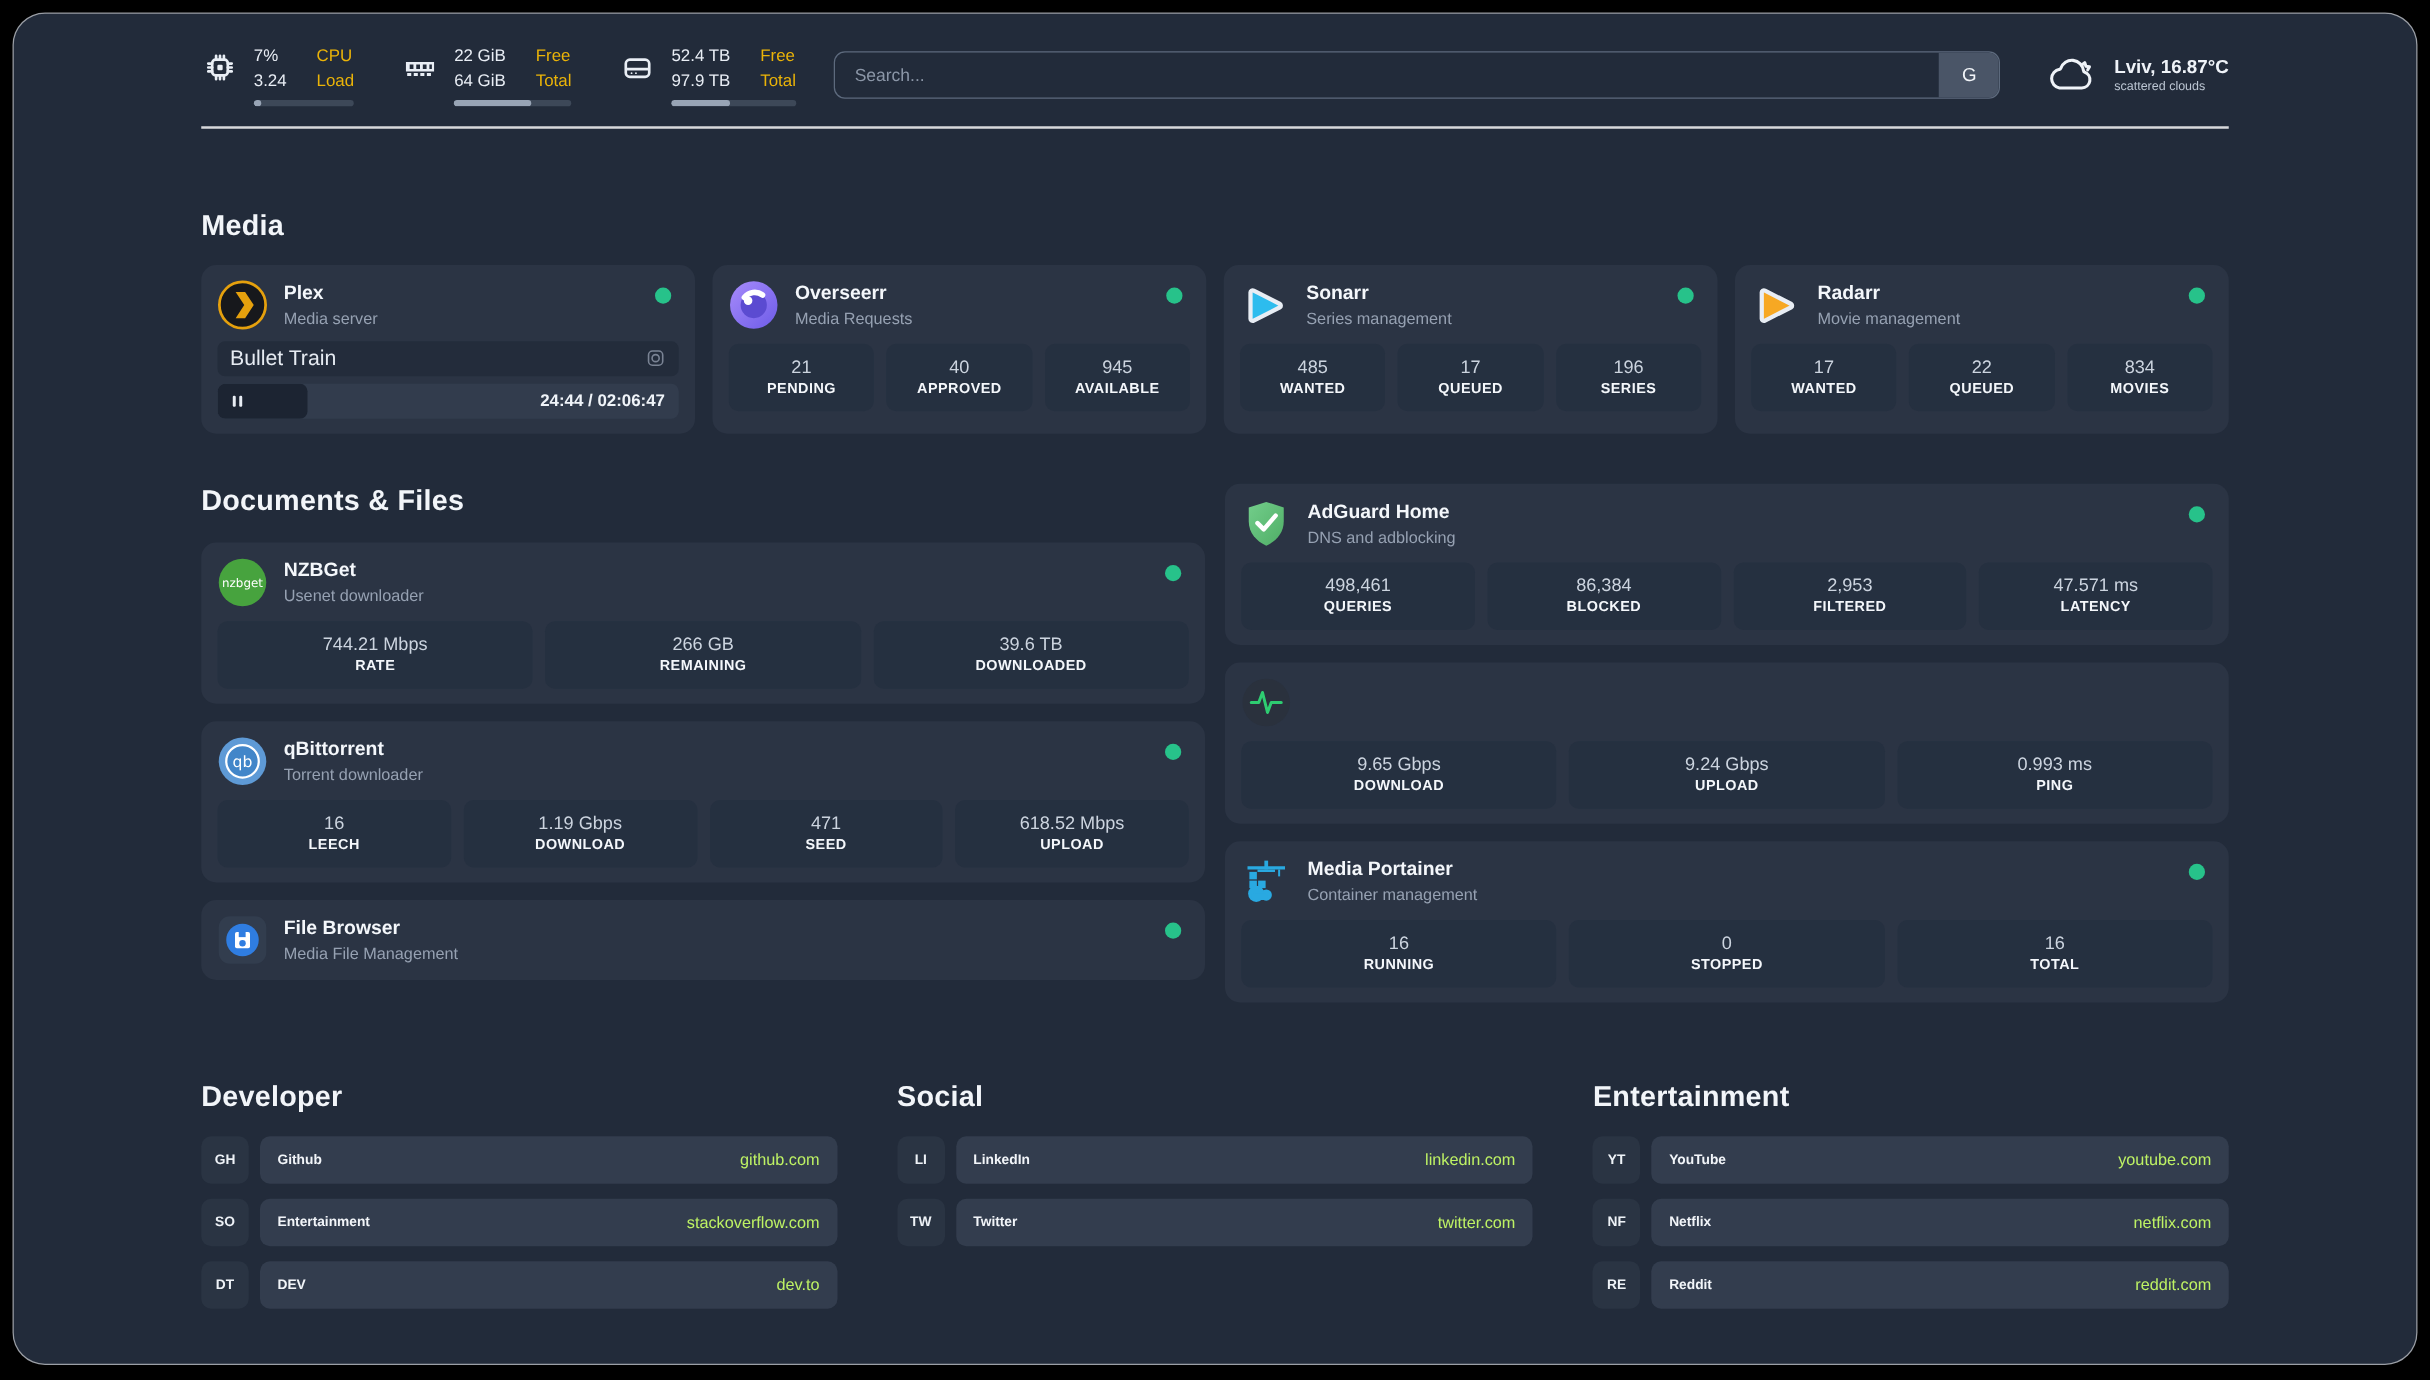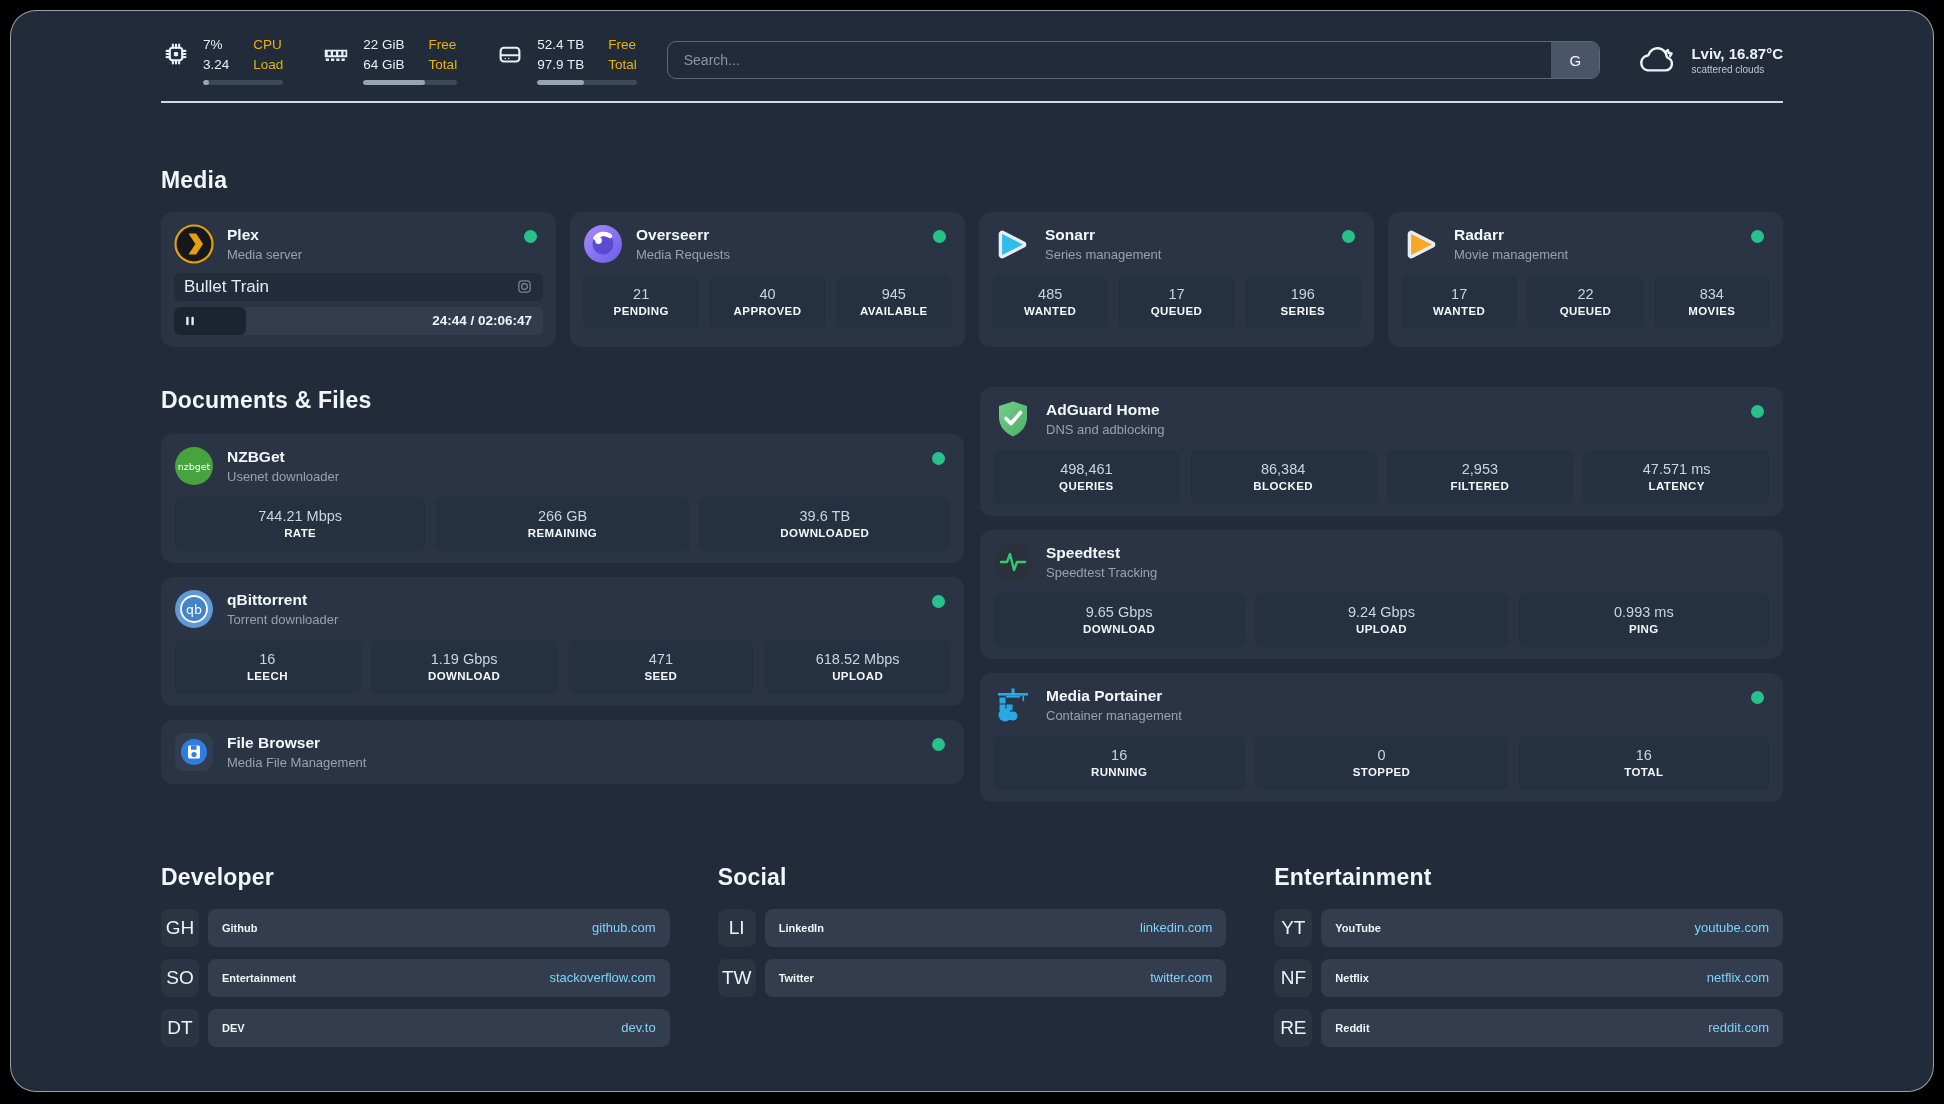--- a/index.html
+++ b/index.html
@@ -66,25 +66,25 @@
   .pause{ display:inline-flex; cursor:pointer; }
   .pause svg{ width:14px; height:14px; display:block; }
   .ptime{ position:absolute; right:11px; font-size:13.5px; font-weight:700; color:#f0f4f9; }
   
   .grid3{ display:grid; grid-template-columns:repeat(3,1fr); gap:48px; margin-top:62px; padding-bottom:40px; }
   .grid3 h2{ margin-bottom:18px; }
   .linkstack{ display:flex; flex-direction:column; gap:12px; }
   .linkrow{ display:flex; align-items:center; gap:9px; }
   .abbr{ width:38px; height:38px; border-radius:8px; background:#2a3443;
     display:flex; align-items:center; justify-content:center;
-    font-size:19px; font-weight:400; color:#eef2f7; flex:0 0 auto; }
+    font-size:11px; font-weight:700; color:#eef2f7; flex:0 0 auto; }
   .pill{ flex:1; height:38px; border-radius:8px; background:#333d4e;
     display:flex; align-items:center; padding:0 14px; cursor:pointer; }
   .pill .lname{ font-size:11px; font-weight:600; color:#f2f5f9; }
-  .pill .lurl{ margin-left:auto; font-size:13px; color:#7dd3fc; }
+  .pill .lurl{ margin-left:auto; font-size:13px; color:#bef264; }
 </style>
 </head>
 <body>
 
 <div class="frame">
 
   <header class="topbar">
     <div class="sysstats" id="sysstats">
         <div class="sysgroup">
           <span class="sicon">
@@ -444,24 +444,20 @@
             </div>
           </div>
           <div class="card">
             <div class="card-head">
               <span class="app-icon">
                 <svg viewBox="0 0 40 40">
                   <circle cx="20" cy="20" r="19" fill="#2a313d"></circle>
     <polyline points="8,20 14,20 17,12 21,28 24,20 32,20" stroke="#2ecc71" stroke-width="2.4" fill="none" stroke-linecap="round" stroke-linejoin="round"></polyline>
                 </svg>
               </span>
-              <div class="titles">
-                <div class="app-name">Speedtest</div>
-                <div class="app-desc">Speedtest Tracking</div>
-              </div>
             </div>
             <div class="stats">
               <div class="stat">
                 <div class="stat-v">9.65 Gbps</div>
                 <div class="stat-l">DOWNLOAD</div>
               </div>
               <div class="stat">
                 <div class="stat-v">9.24 Gbps</div>
                 <div class="stat-l">UPLOAD</div>
               </div>

